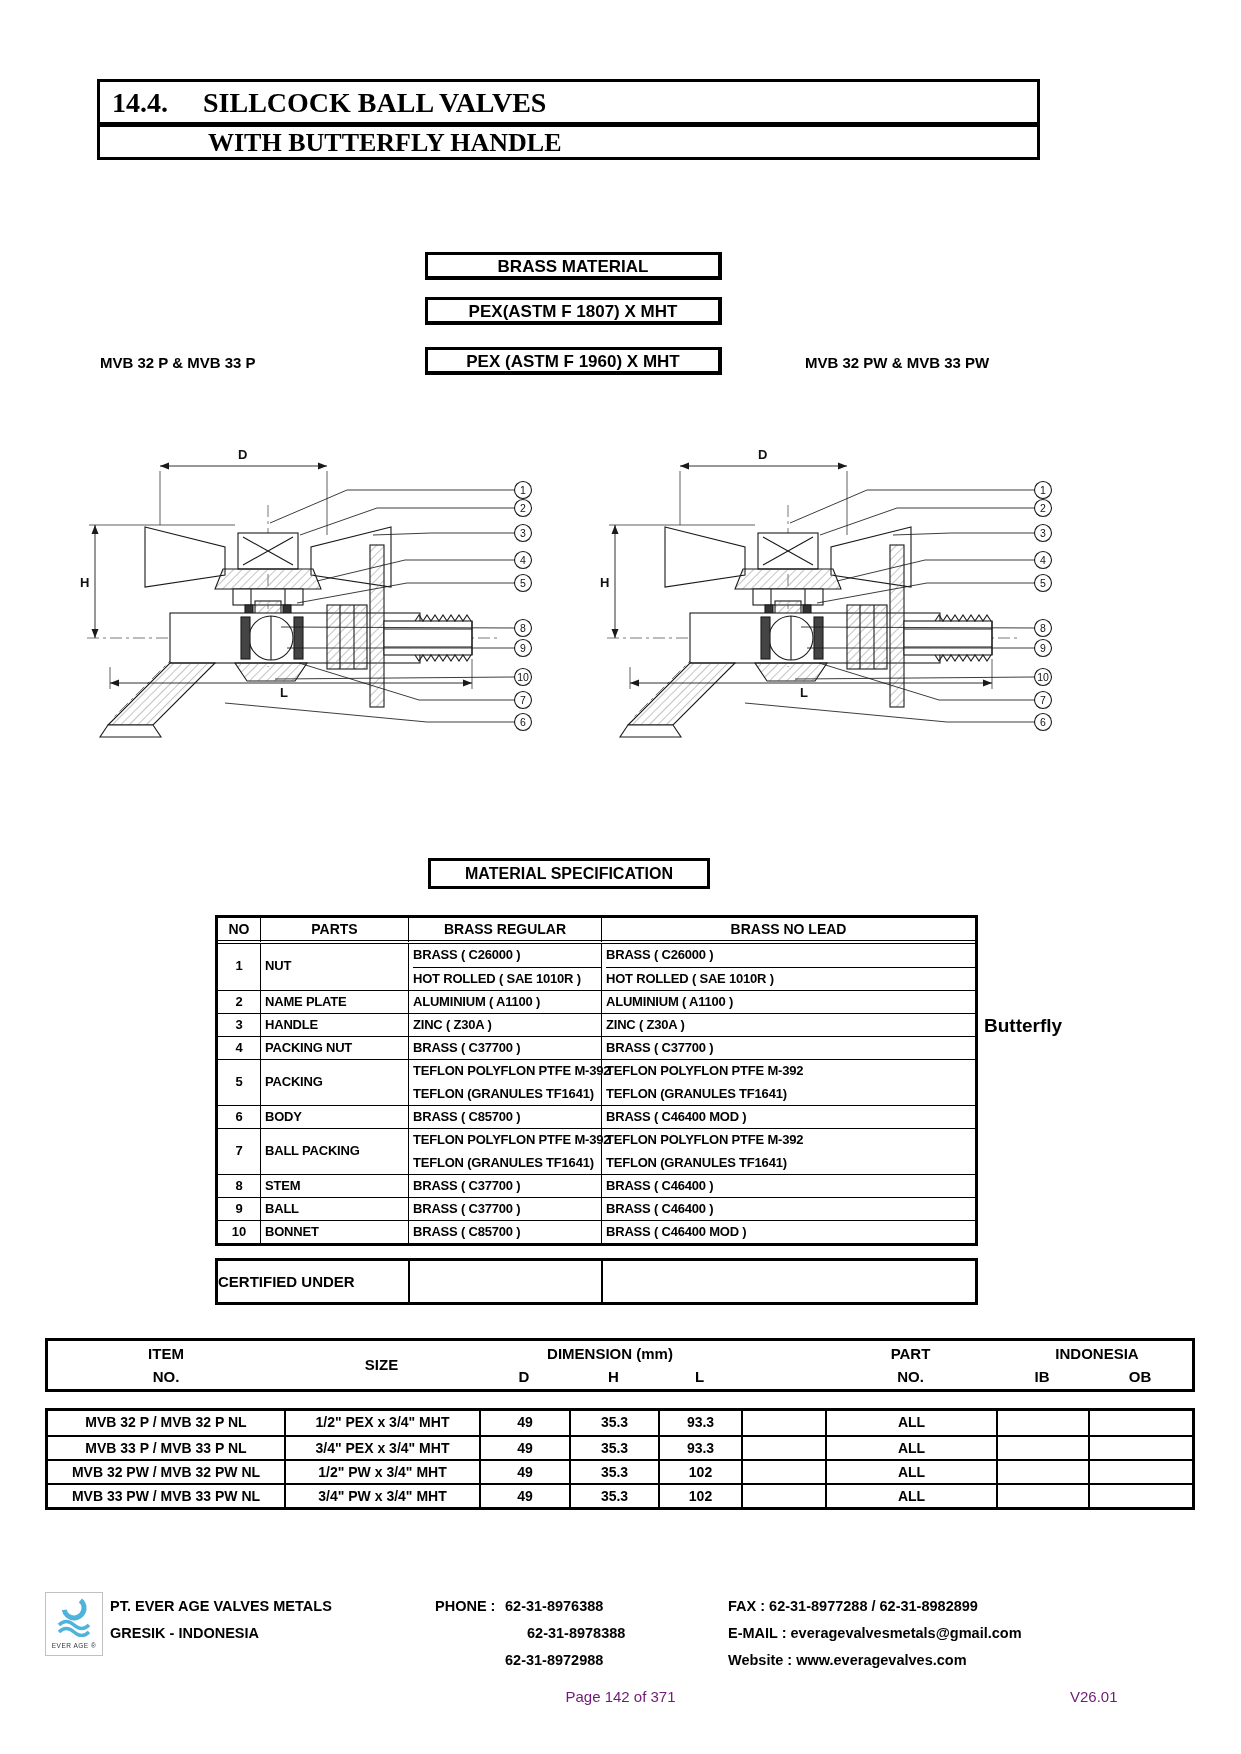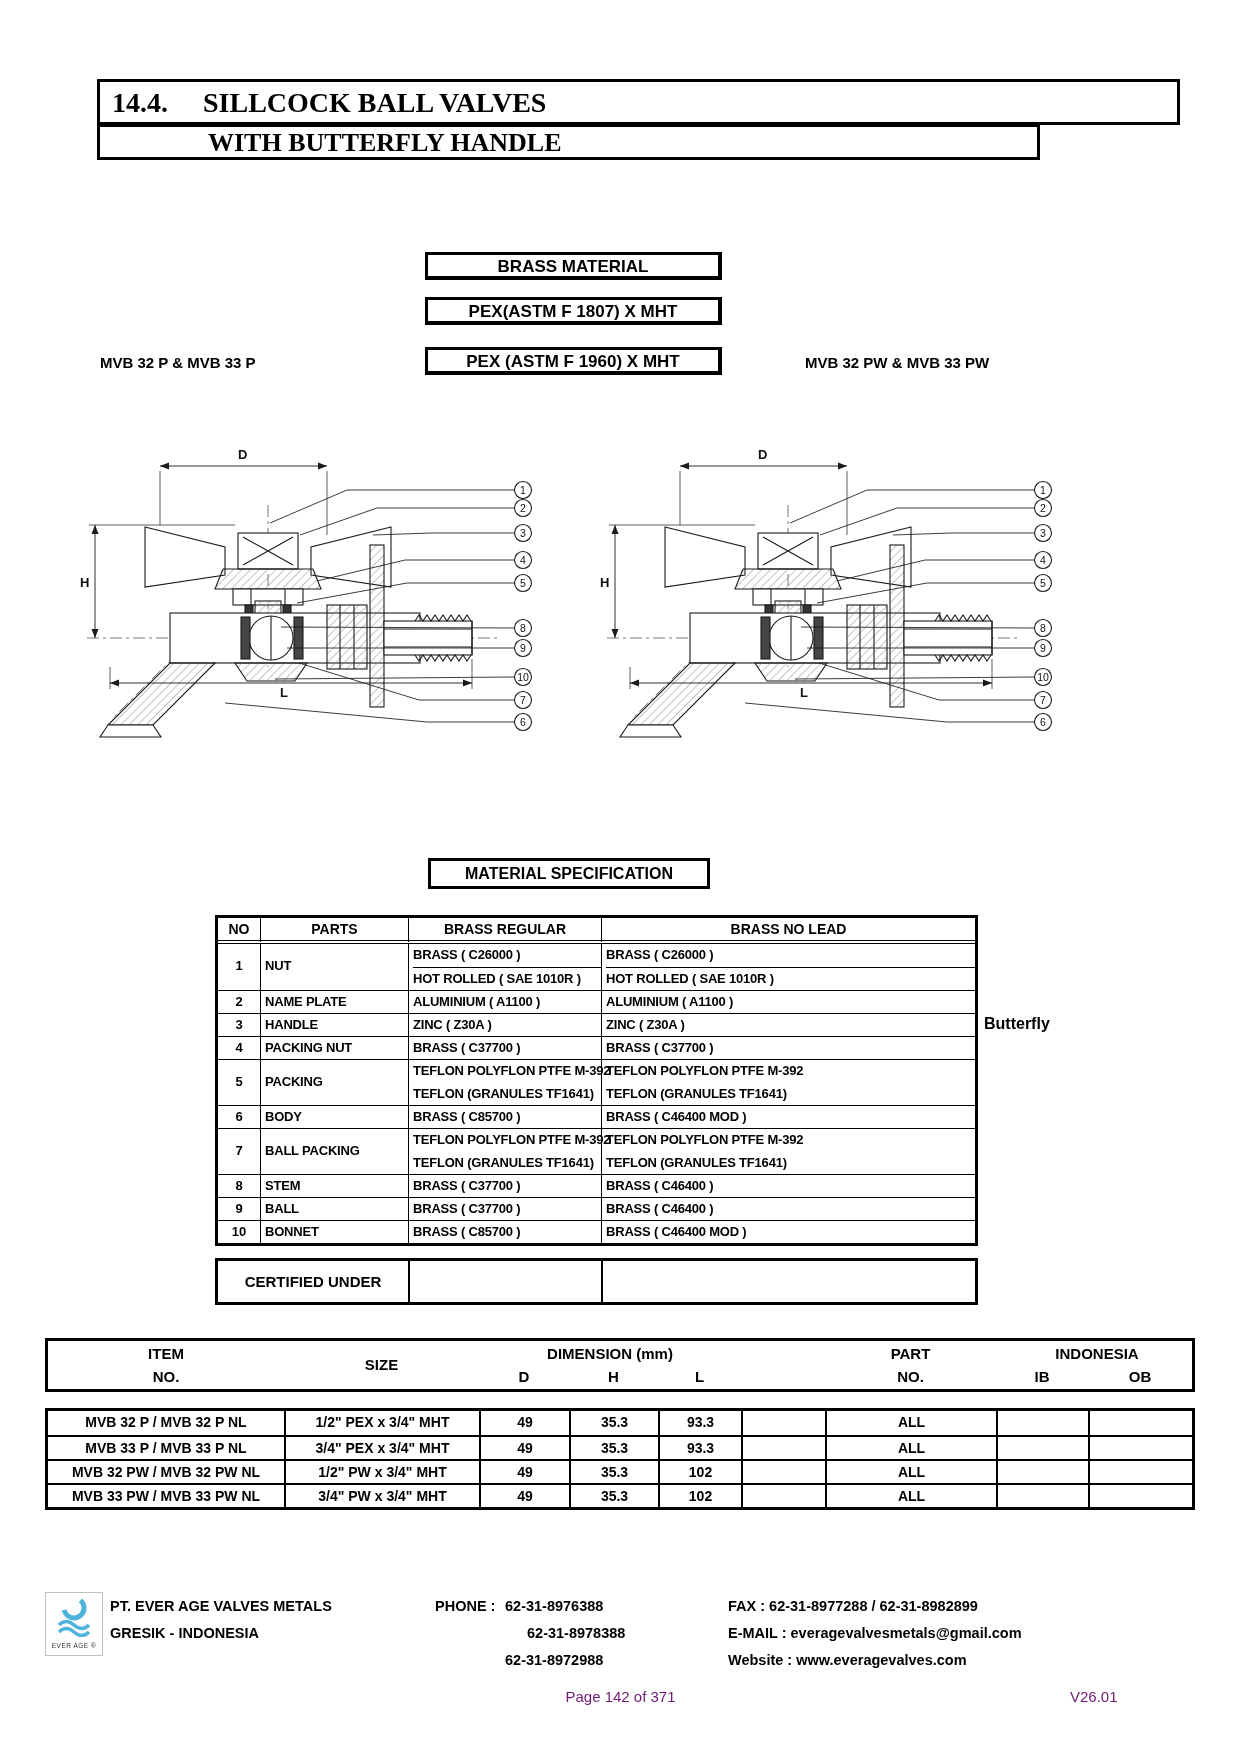--- a/index.html
+++ b/index.html
@@ -4,21 +4,21 @@
 <style>
   * { margin:0; padding:0; box-sizing:border-box; }
   html,body { background:#fff; }
   .page {
     position:relative; width:1241px; height:1754px; background:#fff;
     font-family:"Liberation Sans", sans-serif; color:#000; overflow:hidden;
   }
   .abs { position:absolute; }
 
   
-  .title-box1 { left:97px; top:79px; width:1083px; height:46px; border:3px solid #000;
+  .title-box1 { left:97px; top:79px; width:943px; height:46px; border:3px solid #000;
     font-family:"Liberation Serif", serif; font-weight:bold; font-size:28px; line-height:41px; }
   .title-box2 { left:97px; top:125px; width:943px; height:35px; border:3px solid #000; border-top:2px solid #000;
     font-family:"Liberation Serif", serif; font-weight:bold; font-size:26px; line-height:31px; }
   .title-sec { position:absolute; left:12px; }
   .title-main { position:absolute; left:103px; }
   .title-line2-text { position:absolute; left:108px; }
 
   
   .feature-box { left:425px; top:190px; width:300px; height:47px; border:4px solid #000;
     font-family:"Liberation Serif", serif; font-weight:bold; font-size:31px; letter-spacing:2px;
@@ -49,26 +49,26 @@
   .mc.hdr { border-top:none; border-bottom:4px double #000; text-align:center; font-size:14px; height:26px; line-height:23px; }
   .mc.nt { border-top:none; }
   .h23 { height:23px; line-height:21px; }
   .h46 { height:46px; }
   .h46.onel { line-height:44px; }
   .no-cell { text-align:center; }
   .lpad { padding-left:4px; letter-spacing:-0.2px; }
   .split > div { height:23px; line-height:21px; }
   .split > div.sub { border-top:1.5px solid #000; height:21.5px; }
   .twoline > div { height:23px; line-height:22px; }
-  .butterfly-note { left:984px; top:1015px; font-weight:bold; font-size:16px; }
+  .butterfly-note { left:984px; top:1015px; font-weight:bold; font-size:19px; }
 
   .cert-table { left:215px; top:1258px; width:763px; height:47px; border:3px solid #000;
     display:grid; grid-template-columns:190px 193px 1fr; font-weight:bold; font-size:15px; }
   .cert-cell { border-left:2px solid #000; }
-  .cert-label { border-left:none; text-align:center; line-height:41px; }
+  .cert-label { border-left:none; line-height:41px; }
 
   
   .dim-header { left:45px; top:1338px; width:1150px; height:54px; border:3px solid #000;
     font-weight:bold; font-size:15px; }
   .dh { position:absolute; text-align:center; }
   .dim-table { left:45px; top:1408px; width:1150px; border:3px solid #000;
     display:grid; grid-template-columns:236px 195px 90px 89px 83px 84px 171px 92px 1fr;
     font-weight:bold; font-size:14px; text-align:center; white-space:nowrap; }
   .dc { height:24px; line-height:22px; border-top:2px solid #000; }
   .dc.r0 { border-top:none; }

